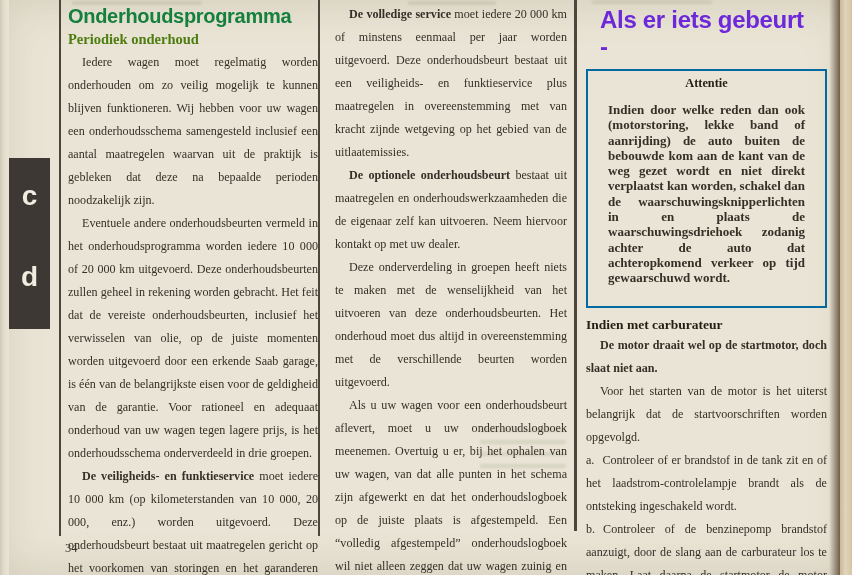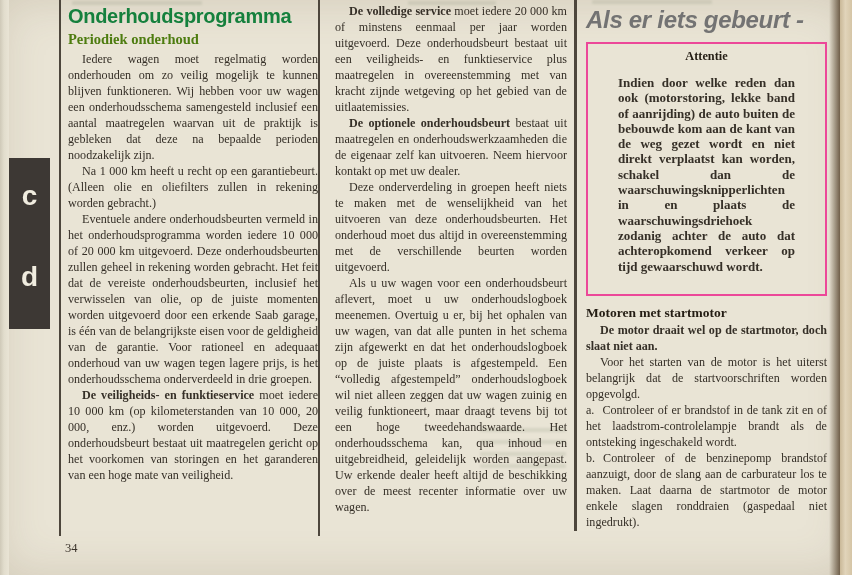--- a/index.html
+++ b/index.html
@@ -34,30 +34,30 @@
   
   .col { position:absolute; }
   .col-left  { left:68px;  top:5px; width:250px; }
   .col-mid   { left:335px; top:3px; width:232px; }
   .col-right { left:586px; top:6px; width:241px; }
 
   .main-title { margin:0 0 3px; font-family:"Liberation Sans", sans-serif; font-weight:bold;
     font-size:20px; letter-spacing:-.3px; color:#15803d; }
   .sub-title  { margin:0 0 3px; font-size:14.5px; font-weight:bold; color:#4d7c0f; }
 
-  p.body { margin:0; font-size:12.1px; line-height:16px; text-align:justify; }
+  p.body { margin:0; font-size:12.1px; line-height:23px; text-align:justify; }
   .indent { text-indent:14px; }
   .lead { font-weight:bold; }
   .bold-text { font-weight:bold; }
 
-  .right-title { margin:0 0 9px; font-family:"Liberation Sans", sans-serif; font-weight:bold;
-    font-size:24px; line-height:27px; letter-spacing:-.3px; color:#737373;font-style:italic; }
+  .right-title { margin:0 14px 9px; font-family:"Liberation Sans", sans-serif; font-weight:bold;
+    font-size:24px; line-height:27px; letter-spacing:-.3px; color:#6d28d9; }
   .right-title .line { display:block; }
 
-  .attention-box { border:2px solid #ec4899; padding:5px 19px 9px; margin:0 0 9px; }
+  .attention-box { border:2px solid #0369a1; padding:5px 9px 9px; margin:0 0 9px; }
   .attention-heading { text-align:center; font-weight:bold; font-size:12.3px; margin-bottom:1px; color:#241d14; }
   .attention-body { margin:11px; font-weight:bold; font-size:13px; line-height:15.3px; text-align:justify; }
 
   .section-heading { margin:0 0 1px; font-size:13.5px; font-weight:bold; color:#241d14; }
   .item { text-indent:0; }
   .item-label { margin-right:8px; }
 
   .page-number { position:absolute; left:65px; top:541px; font-size:12.5px; color:#3a332a; }
 
   
@@ -86,21 +86,20 @@
 
   <div class="tab">
     <span class="tab-letter tab-c">c</span>
     <span class="tab-letter tab-d">d</span>
   </div>
 
   <div class="col col-left">
     <h1 class="main-title">Onderhoudsprogramma</h1>
     <h2 class="sub-title">Periodiek onderhoud</h2>
     <p class="body indent">Iedere wagen moet regelmatig worden onderhouden om zo veilig mogelijk te kunnen blijven funktioneren. Wij hebben voor uw wagen een onderhoudsschema samengesteld inclusief een aantal maatregelen waarvan uit de praktijk is gebleken dat deze na bepaalde perioden noodzakelijk zijn.</p>
-    <p class="body indent">Na 1 000 km heeft u recht op een garantiebeurt. (Alleen olie en oliefilters zullen in rekening worden gebracht.)</p>
     <p class="body indent">Eventuele andere onderhoudsbeurten vermeld in het onderhoudsprogramma worden iedere 10 000 of 20 000 km uitgevoerd. Deze onderhoudsbeurten zullen geheel in rekening worden gebracht. Het feit dat de vereiste onderhoudsbeurten, inclusief het verwisselen van olie, op de juiste momenten worden uitgevoerd door een erkende Saab garage, is één van de belangrijkste eisen voor de geldigheid van de garantie. Voor rationeel en adequaat onderhoud van uw wagen tegen lagere prijs, is het onderhoudsschema onderverdeeld in drie groepen.</p>
     <p class="body indent">
       <span class="lead">De veiligheids- en funktieservice</span><span> moet iedere 10 000 km (op kilometerstanden van 10 000, 20 000, enz.) worden uitgevoerd. Deze onderhoudsbeurt bestaat uit maatregelen gericht op het voorkomen van storingen en het garanderen van een hoge mate van veiligheid.</span>
     </p>
   </div>
 
   <div class="col col-mid">
     <p class="body indent">
       <span class="lead">De volledige service</span><span> moet iedere 20 000 km of minstens eenmaal per jaar worden uitgevoerd. Deze onderhoudsbeurt bestaat uit een veiligheids- en funktieservice plus maatregelen in overeenstemming met van kracht zijnde wetgeving op het gebied van de uitlaatemissies.</span>
     </p>
@@ -112,21 +111,21 @@
   </div>
 
   <div class="col col-right">
     <h1 class="right-title">
       <span class="line">Als er iets gebeurt -</span>
     </h1>
     <div class="attention-box">
       <div class="attention-heading">Attentie</div>
       <p class="attention-body">Indien door welke reden dan ook (motorstoring, lekke band of aanrijding) de auto buiten de bebouwde kom aan de kant van de weg gezet wordt en niet direkt verplaatst kan worden, schakel dan de waarschuwingsknipperlichten in en plaats de waarschuwingsdriehoek zodanig achter de auto dat achteropkomend verkeer op tijd gewaarschuwd wordt.</p>
     </div>
-    <h3 class="section-heading">Motoren met startmotor</h3>
+    <h3 class="section-heading">Indien met carburateur</h3>
     <p class="body indent bold-text">De motor draait wel op de startmotor, doch slaat niet aan.</p>
     <p class="body indent">Voor het starten van de motor is het uiterst belangrijk dat de startvoorschriften worden opgevolgd.</p>
     <p class="body item">
       <span class="item-label">a.</span><span>Controleer of er brandstof in de tank zit en of het laadstrom-controlelampje brandt als de ontsteking ingeschakeld wordt.</span>
     </p>
     <p class="body item">
       <span class="item-label">b.</span><span>Controleer of de benzinepomp brandstof aanzuigt, door de slang aan de carburateur los te maken. Laat daarna de startmotor de motor enkele slagen ronddraien (gaspedaal niet ingedrukt).</span>
     </p>
   </div>
 

